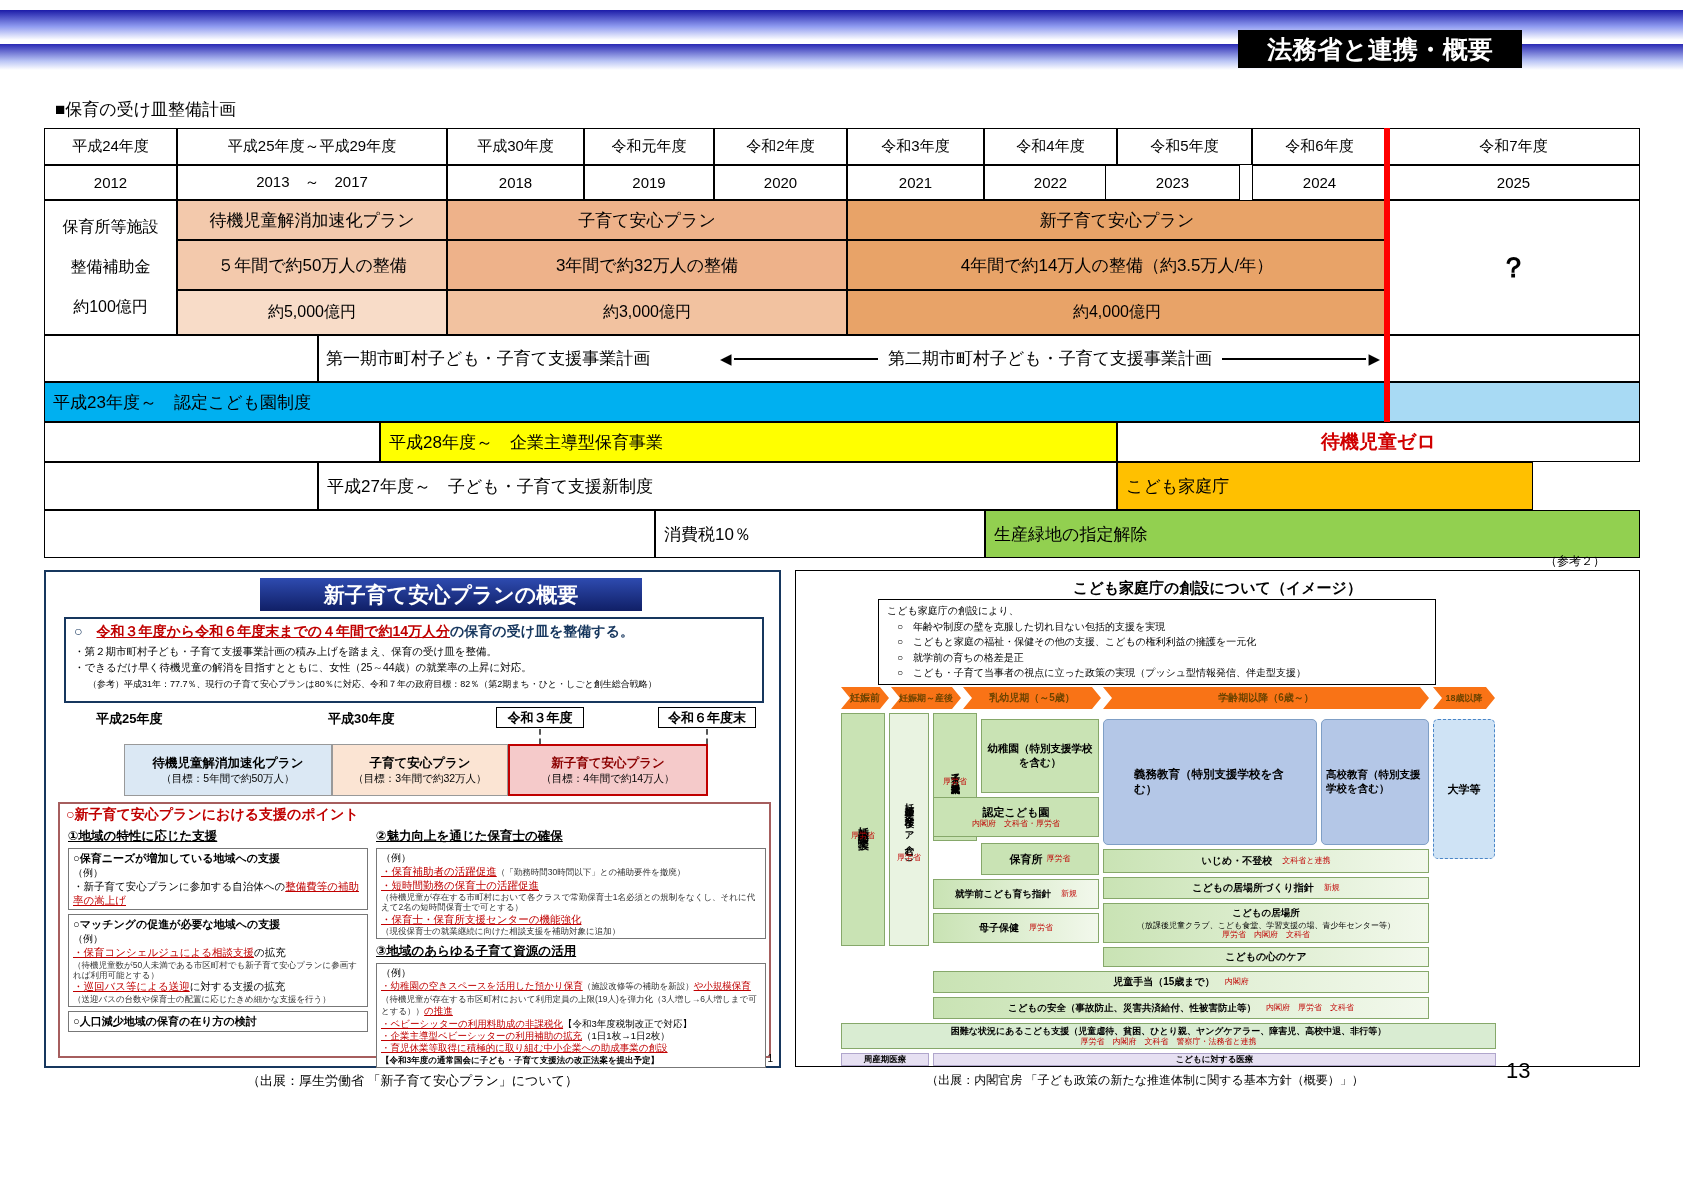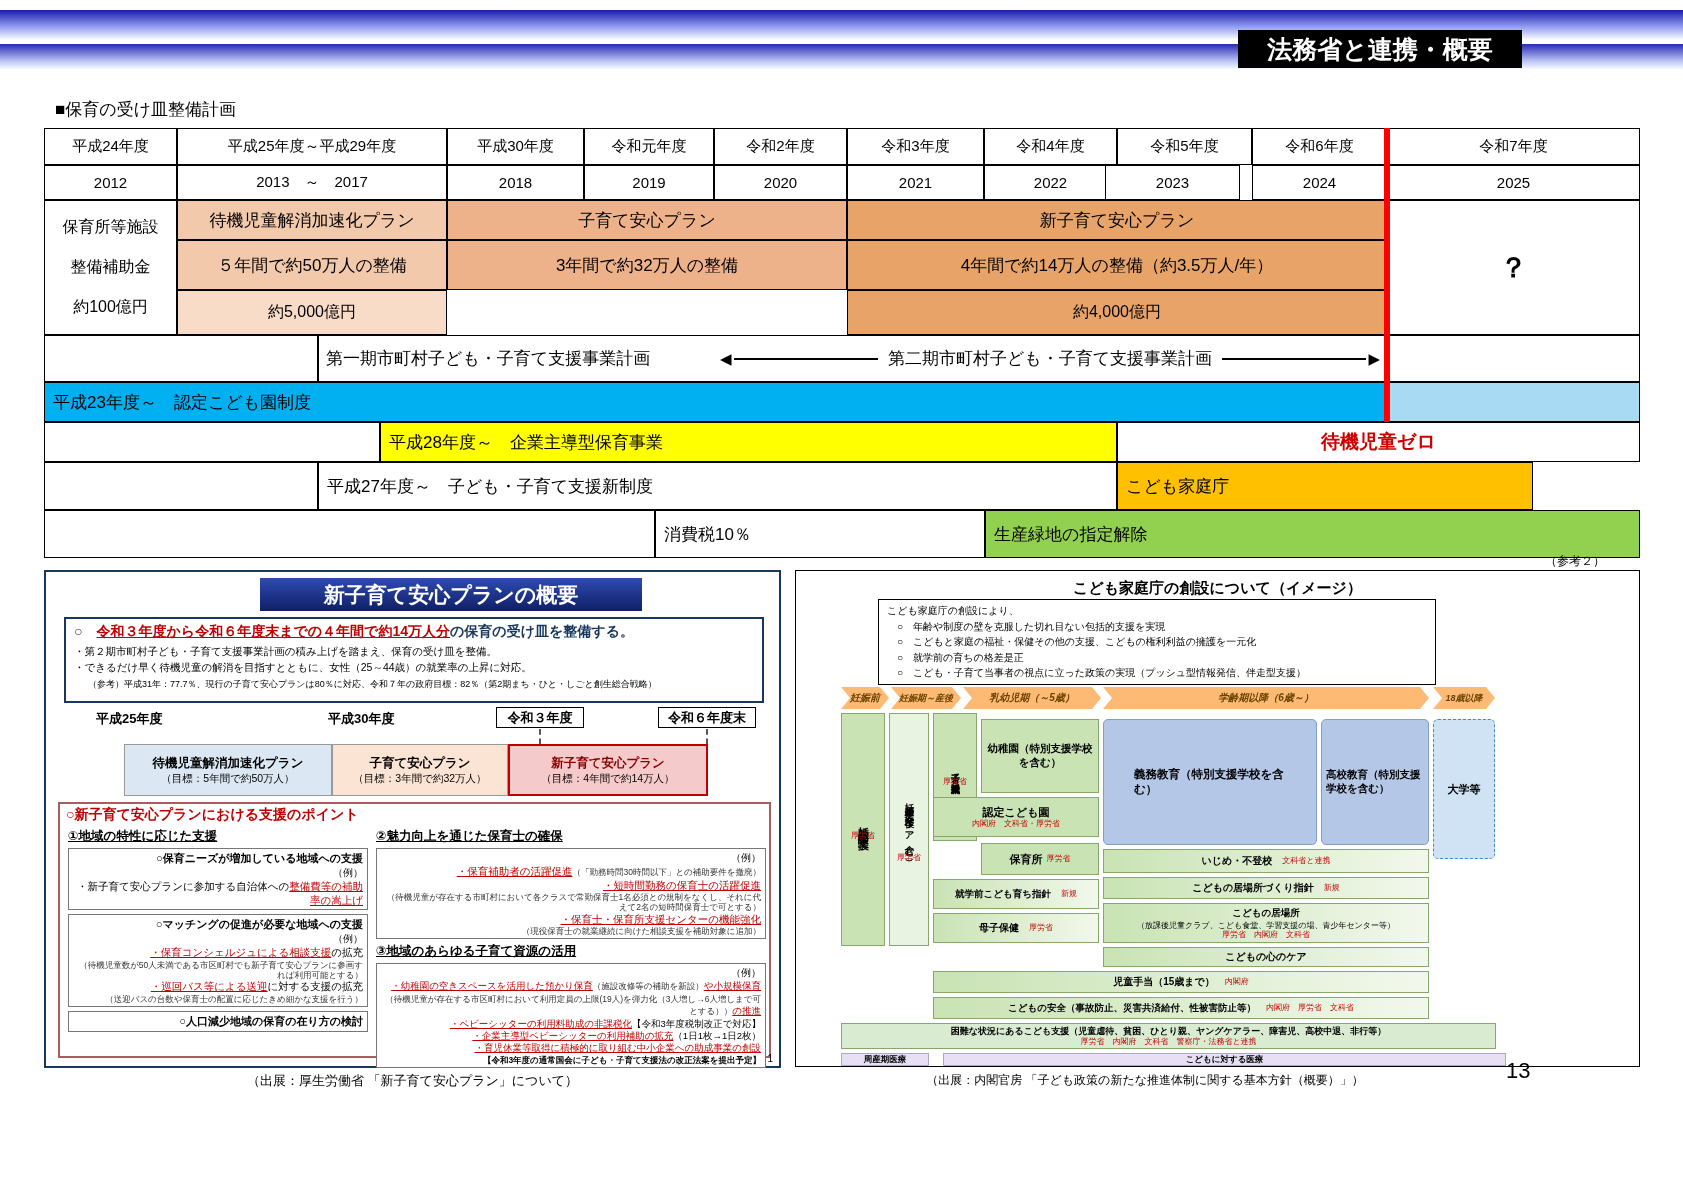--- a/index.html
+++ b/index.html
@@ -8,42 +8,42 @@
   .c  { position:absolute; box-sizing:border-box; }
   .cell { position:absolute; box-sizing:border-box; border:1px solid #000; background:#fff;
           display:flex; align-items:center; justify-content:center; text-align:center;
           font-size:15px; color:#000; }
   .cl { justify-content:flex-start; text-align:left; padding-left:8px; }
   .f17 { font-size:17px; }
   .b { font-weight:bold; }
   .rd { color:#c00000; text-decoration:underline; }
   .redtxt { color:#c00000; }
   
-  .pblk { border:1px solid #777; padding:2px 4px; margin-bottom:4px; background:#fff;text-align:right; }
+  .pblk { border:1px solid #777; padding:2px 4px; margin-bottom:4px; background:#fff; }
   .ptitle { font-weight:bold; font-size:12.5px; text-decoration:underline; margin-bottom:3px; }
   .btitle { font-weight:bold; font-size:11px; }
   .ex { font-size:10px; }
   .itm { font-size:10.5px; line-height:1.3; }
   .note { font-size:8.5px; color:#333; line-height:1.2; }
   
   .gbox { position:absolute; box-sizing:border-box; border:1px solid #86a86a; background:#c9e3b4;
           display:flex; flex-direction:column; align-items:center; justify-content:center;
           text-align:center; font-size:10px; font-weight:bold; }
   .gbar { position:absolute; box-sizing:border-box; border:1px solid #86a86a;
           background:linear-gradient(to right,#c9e3b4,#f2f8ec);
           display:flex; align-items:center; justify-content:center; gap:10px;
           font-size:10px; font-weight:bold; }
   .bbox { position:absolute; box-sizing:border-box; background:#b4c7e7; border:1px solid #7f9fc6;
           border-radius:5px; display:flex; align-items:center; justify-content:center;
           font-size:11px; font-weight:bold; padding:4px; }
   .vtxt { writing-mode:vertical-rl; letter-spacing:2px; }
   .min  { color:#c00000; font-weight:normal; font-size:8px; line-height:1.1; }
-  .chev { position:absolute; top:116px; height:22px; background:#fdba74; color:#6b4300;
+  .chev { position:absolute; top:116px; height:22px; background:#f97316; color:#6b4300;
           font-weight:bold; font-size:10px; display:flex; align-items:center; justify-content:center;
-          clip-path:polygon(0 0, calc(100% - 9px) 0, 100% 50%, calc(100% - 9px) 100%, 0 100%, 9px 50%);font-style:italic; }
+          clip-path:polygon(0 0, calc(100% - 9px) 0, 100% 50%, calc(100% - 9px) 100%, 0 100%, 9px 50%); }
   .lavender { background:#e6e0f2; border:1px solid #b0a6cc; }
 </style>
 </head>
 <body>
 
 <div class="c" style="left:0;top:10px;width:1683px;height:30px;background:linear-gradient(to bottom,#1c1ca8,#8f9bf0 55%,#ffffff);"></div>
 <div class="c" style="left:0;top:44px;width:1683px;height:26px;background:linear-gradient(to bottom,#2a2ab4,#b9c4f5 65%,#ffffff);"></div>
 <div class="c b" style="left:1238px;top:30px;width:284px;height:38px;background:#000;color:#fff;font-size:25px;display:flex;align-items:center;justify-content:center;">法務省と連携・概要</div>
 <div class="c" style="left:55px;top:98px;font-size:17px;">■保育の受け皿整備計画</div>
 
@@ -76,20 +76,21 @@
     <span>整備補助金</span>
     <span>約100億円</span>
   </div>
 
   <div class="cell f17" style="left:133px;top:72px;width:270px;height:40px;background:#f3c9ac;">待機児童解消加速化プラン</div>
   <div class="cell f17" style="left:133px;top:112px;width:270px;height:50px;background:#f3c9ac;">５年間で約50万人の整備</div>
   <div class="cell" style="left:133px;top:162px;width:270px;height:45px;background:#f8dcc8;font-size:16px;">約5,000億円</div>
 
   <div class="cell f17" style="left:403px;top:72px;width:400px;height:40px;background:#eeb28a;">子育て安心プラン</div>
   <div class="cell f17" style="left:403px;top:112px;width:400px;height:50px;background:#eeb28a;">3年間で約32万人の整備</div>
+  <div class="cell" style="left:403px;top:162px;width:400px;height:45px;background:#f2c2a0;font-size:16px;">約3,000億円</div>
 
   <div class="cell f17" style="left:803px;top:72px;width:540px;height:40px;background:#e8a368;">新子育て安心プラン</div>
   <div class="cell f17" style="left:803px;top:112px;width:540px;height:50px;background:#e8a368;">4年間で約14万人の整備（約3.5万人/年）</div>
   <div class="cell" style="left:803px;top:162px;width:540px;height:45px;background:#e8a368;font-size:16px;">約4,000億円</div>
 
   <div class="cell b" style="left:1343px;top:72px;width:253px;height:135px;font-size:28px;">？</div>
 
   <div class="cell" style="left:0;top:207px;width:274px;height:47px;"></div>
   <div class="cell" style="left:274px;top:207px;width:1069px;height:47px;"></div>
   <div class="cell" style="left:1343px;top:207px;width:253px;height:47px;"></div>
@@ -278,18 +279,18 @@
   <div class="gbar" style="left:137px;top:426px;width:496px;height:22px;">
     <span style="font-size:9.5px;">こどもの安全（事故防止、災害共済給付、性被害防止等）</span>
     <span class="min">内閣府　厚労省　文科省</span>
   </div>
   <div class="gbar" style="left:45px;top:452px;width:655px;height:26px;flex-direction:column;gap:0;background:#d9ecd2;">
     <span style="font-size:9px;">困難な状況にあるこども支援（児童虐待、貧困、ひとり親、ヤングケアラー、障害児、高校中退、非行等）</span>
     <span class="min">厚労省　内閣府　文科省　警察庁・法務省と連携</span>
   </div>
 
   <div class="gbar lavender" style="left:45px;top:482px;width:88px;height:13px;font-size:8.5px;">周産期医療</div>
-  <div class="gbar lavender" style="left:147px;top:482px;width:563px;height:13px;font-size:8.5px;">こどもに対する医療</div>
+  <div class="gbar lavender" style="left:137px;top:482px;width:563px;height:13px;font-size:8.5px;">こどもに対する医療</div>
 </div>
 
 <div class="c" style="left:44px;top:1072px;width:737px;text-align:center;font-size:13px;">（出展：厚生労働省 「新子育て安心プラン」について）</div>
 <div class="c" style="left:795px;top:1072px;width:700px;text-align:center;font-size:12px;">（出展：内閣官房 「子ども政策の新たな推進体制に関する基本方針（概要）」）</div>
 <div class="c" style="left:1506px;top:1058px;font-size:22px;">13</div>
 
 </body></html>

